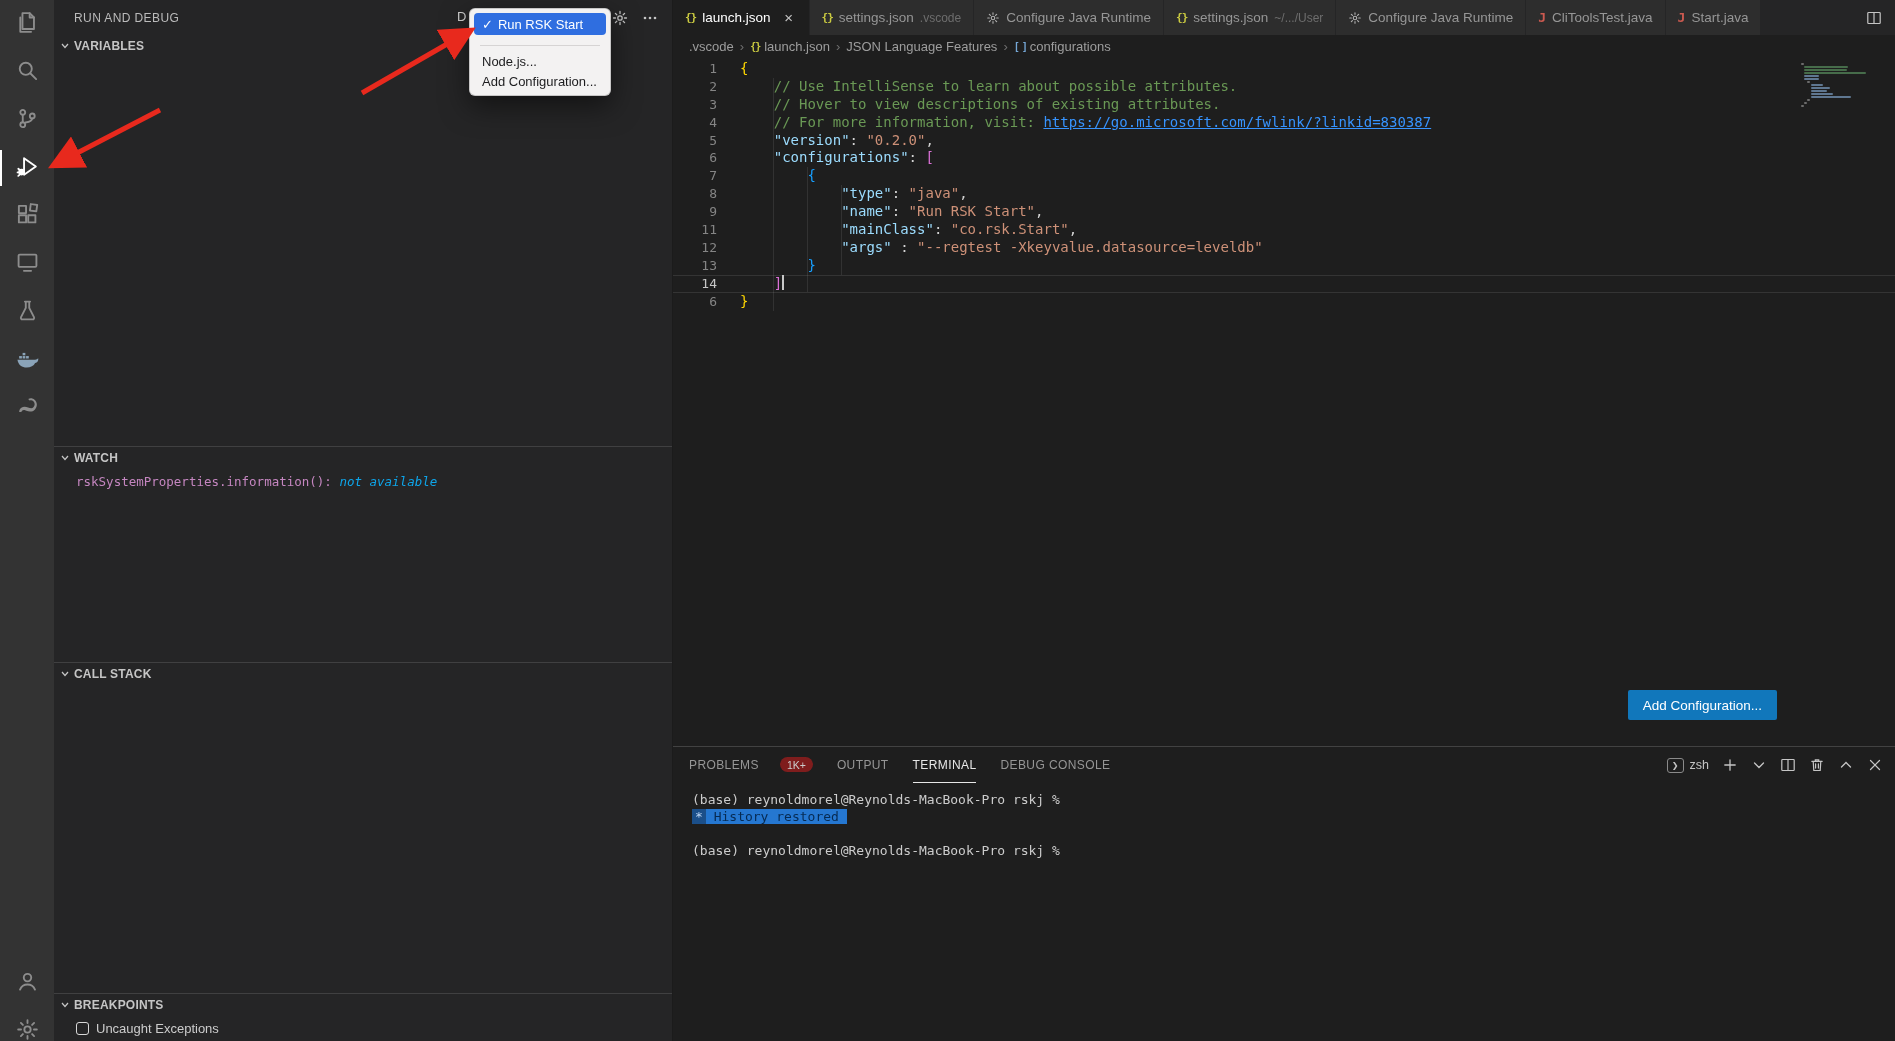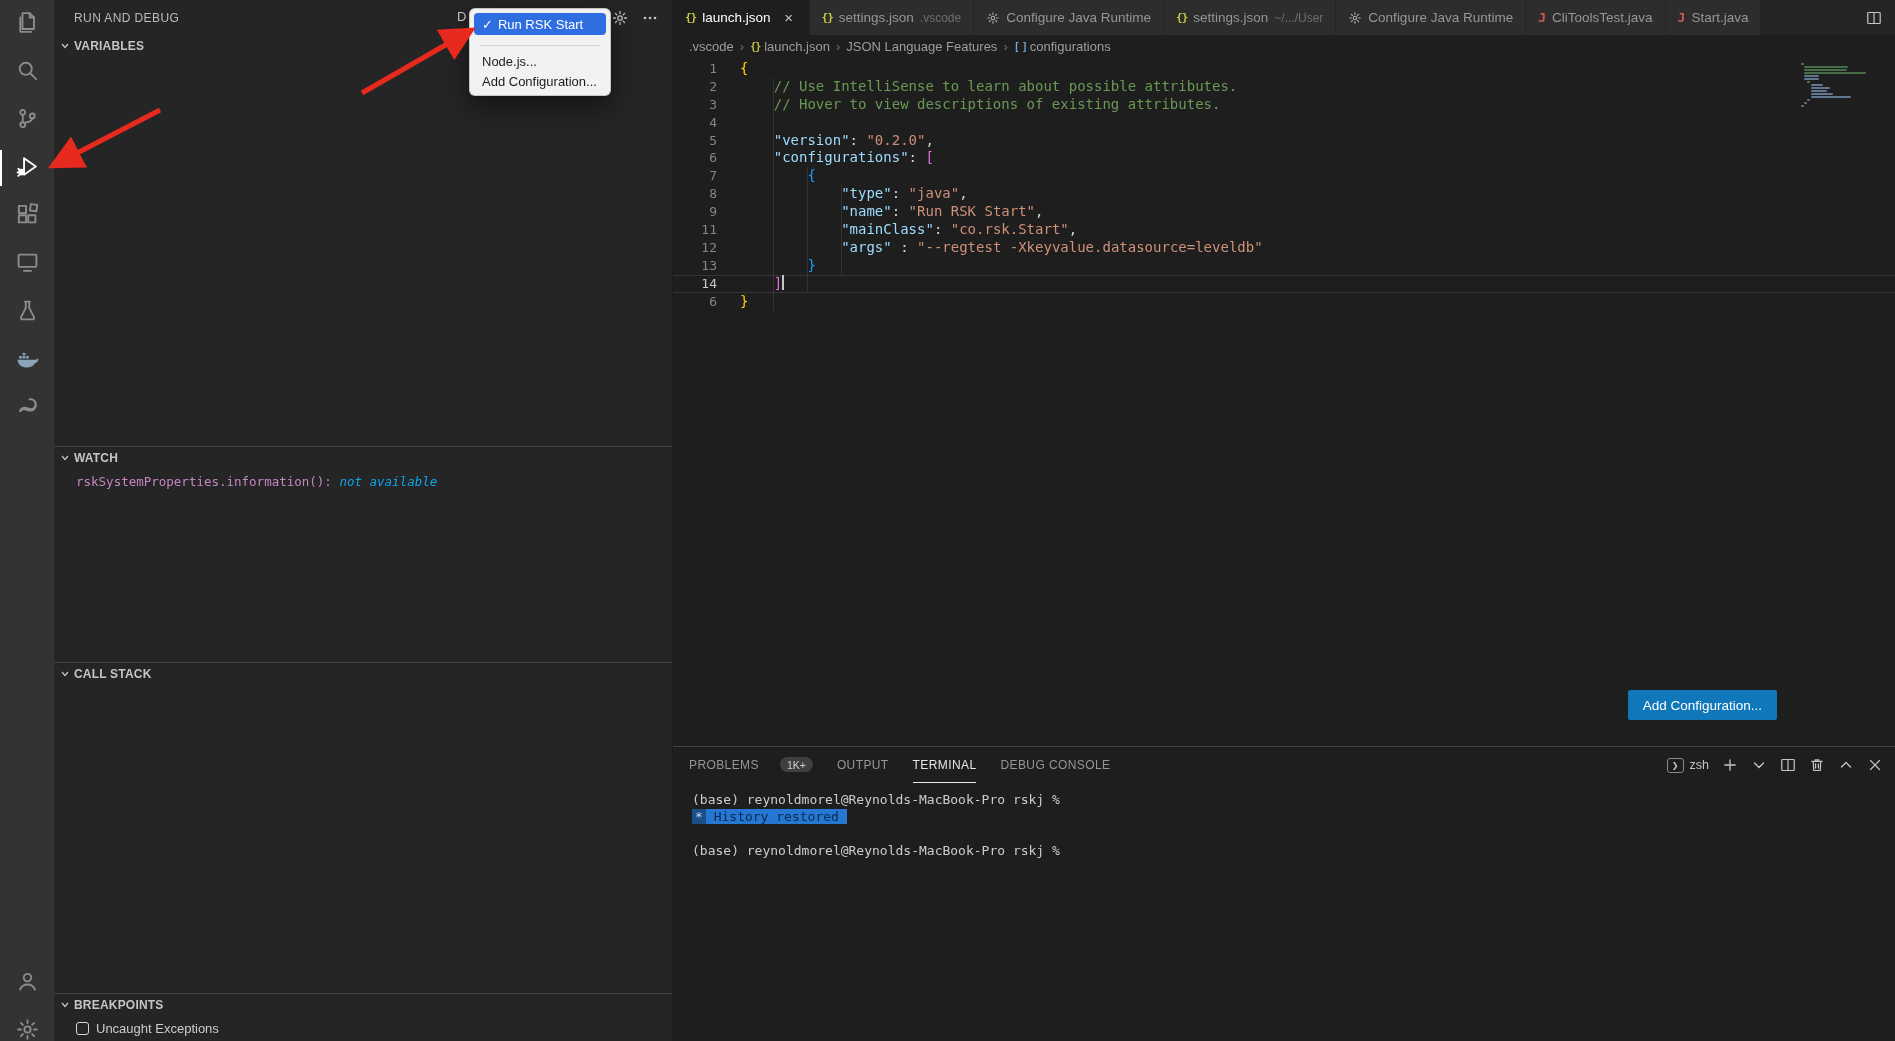--- a/index.html
+++ b/index.html
@@ -83,21 +83,21 @@
   .add-config-btn{position:absolute;right:118px;bottom:26px;height:30px;padding:0 15px;background:#1177bb;color:#fff;
     font-size:13.5px;border:none;border-radius:2px;display:flex;align-items:center;cursor:pointer;font-family:"Liberation Sans",sans-serif}
 
   
   .panel{height:295px;border-top:1px solid #424242;display:flex;flex-direction:column;flex-shrink:0;background:#1e1e1e}
   .panel-header{height:36px;display:flex;align-items:center;padding:0 12px 0 16px;flex-shrink:0}
   .panel-tabs{display:flex;gap:24px;height:100%}
   .panel-tab{display:flex;align-items:center;gap:21px;font-size:12px;letter-spacing:.4px;color:#969696;
     border-bottom:1px solid transparent;cursor:pointer}
   .panel-tab.active{color:#e7e7e7;border-bottom-color:#e7e7e7}
-  .badge{background:#404040;color:#ccc;font-size:10.5px;padding:1.5px 7px;border-radius:10px;letter-spacing:0}
+  .badge{background:#7f1d1d;color:#ccc;font-size:10.5px;padding:1.5px 7px;border-radius:10px;letter-spacing:0}
   .panel-actions{margin-left:auto;display:flex;align-items:center;gap:13px;color:#c5c5c5}
   .panel-actions svg{width:16px;height:16px;display:block}
   .icon-btn{cursor:pointer;display:flex;align-items:center}
   .shell-chip{display:flex;align-items:center;gap:6px;font-size:12.5px;cursor:pointer}
   .shell-box{width:17px;height:15px;border:1px solid #8a8a8a;border-radius:3px;font-size:8px;display:flex;align-items:center;justify-content:center;color:#c5c5c5}
   .terminal-body{flex:1;padding:8px 0 16px 19px;font-family:"DejaVu Sans Mono",monospace;font-size:13px;line-height:17px;color:#ccc;cursor:text}
   .term-line{white-space:pre}
   .hist-marker{background:#1b4f8a;color:#bcd6f5;padding:0 3px}
   .hist-text{background:#2577d1;color:#062a52}
 
@@ -337,21 +337,21 @@
       </div>
 
     <div class="code-area">
       <div class="code-content" id="code-lines">
         <div class="guide" style="left:100px;top:20px;height:233px"></div>
         <div class="guide" style="left:134px;top:109px;height:125px"></div>
         <div class="guide" style="left:168px;top:127px;height:90px"></div>
       <div class="code-line"><span class="num">1</span><span class="linetext"><span class="tk-b1">{</span></span></div>
           <div class="code-line"><span class="num">2</span><span class="linetext"><span class="tk-comment">    // Use IntelliSense to learn about possible attributes.</span></span></div>
           <div class="code-line"><span class="num">3</span><span class="linetext"><span class="tk-comment">    // Hover to view descriptions of existing attributes.</span></span></div>
-          <div class="code-line"><span class="num">4</span></div>
+          <div class="code-line"><span class="num">4</span><span class="linetext"><span class="tk-comment">    // For more information, visit: </span><span class="tk-link">https://go.microsoft.com/fwlink/?linkid=830387</span></span></div>
           <div class="code-line"><span class="num">5</span><span class="linetext"><span class="tk-punct">    </span><span class="tk-key">"version"</span><span class="tk-punct">: </span><span class="tk-str">"0.2.0"</span><span class="tk-punct">,</span></span></div>
           <div class="code-line"><span class="num">6</span><span class="linetext"><span class="tk-punct">    </span><span class="tk-key">"configurations"</span><span class="tk-punct">: </span><span class="tk-b2">[</span></span></div>
           <div class="code-line"><span class="num">7</span><span class="linetext"><span class="tk-punct">        </span><span class="tk-b3">{</span></span></div>
           <div class="code-line"><span class="num">8</span><span class="linetext"><span class="tk-punct">            </span><span class="tk-key">"type"</span><span class="tk-punct">: </span><span class="tk-str">"java"</span><span class="tk-punct">,</span></span></div>
           <div class="code-line"><span class="num">9</span><span class="linetext"><span class="tk-punct">            </span><span class="tk-key">"name"</span><span class="tk-punct">: </span><span class="tk-str">"Run RSK Start"</span><span class="tk-punct">,</span></span></div>
           <div class="code-line"><span class="num">11</span><span class="linetext"><span class="tk-punct">            </span><span class="tk-key">"mainClass"</span><span class="tk-punct">: </span><span class="tk-str">"co.rsk.Start"</span><span class="tk-punct">,</span></span></div>
           <div class="code-line"><span class="num">12</span><span class="linetext"><span class="tk-punct">            </span><span class="tk-key">"args"</span><span class="tk-punct"> : </span><span class="tk-str">"--regtest -Xkeyvalue.datasource=leveldb"</span></span></div>
           <div class="code-line"><span class="num">13</span><span class="linetext"><span class="tk-punct">        </span><span class="tk-b3">}</span></span></div>
           <div class="code-line current"><span class="num">14</span><span class="linetext"><span class="tk-punct">    </span><span class="tk-b2">]</span><span class="cursor"></span></span></div>
           <div class="code-line"><span class="num">6</span><span class="linetext"><span class="tk-b1">}</span></span></div>

